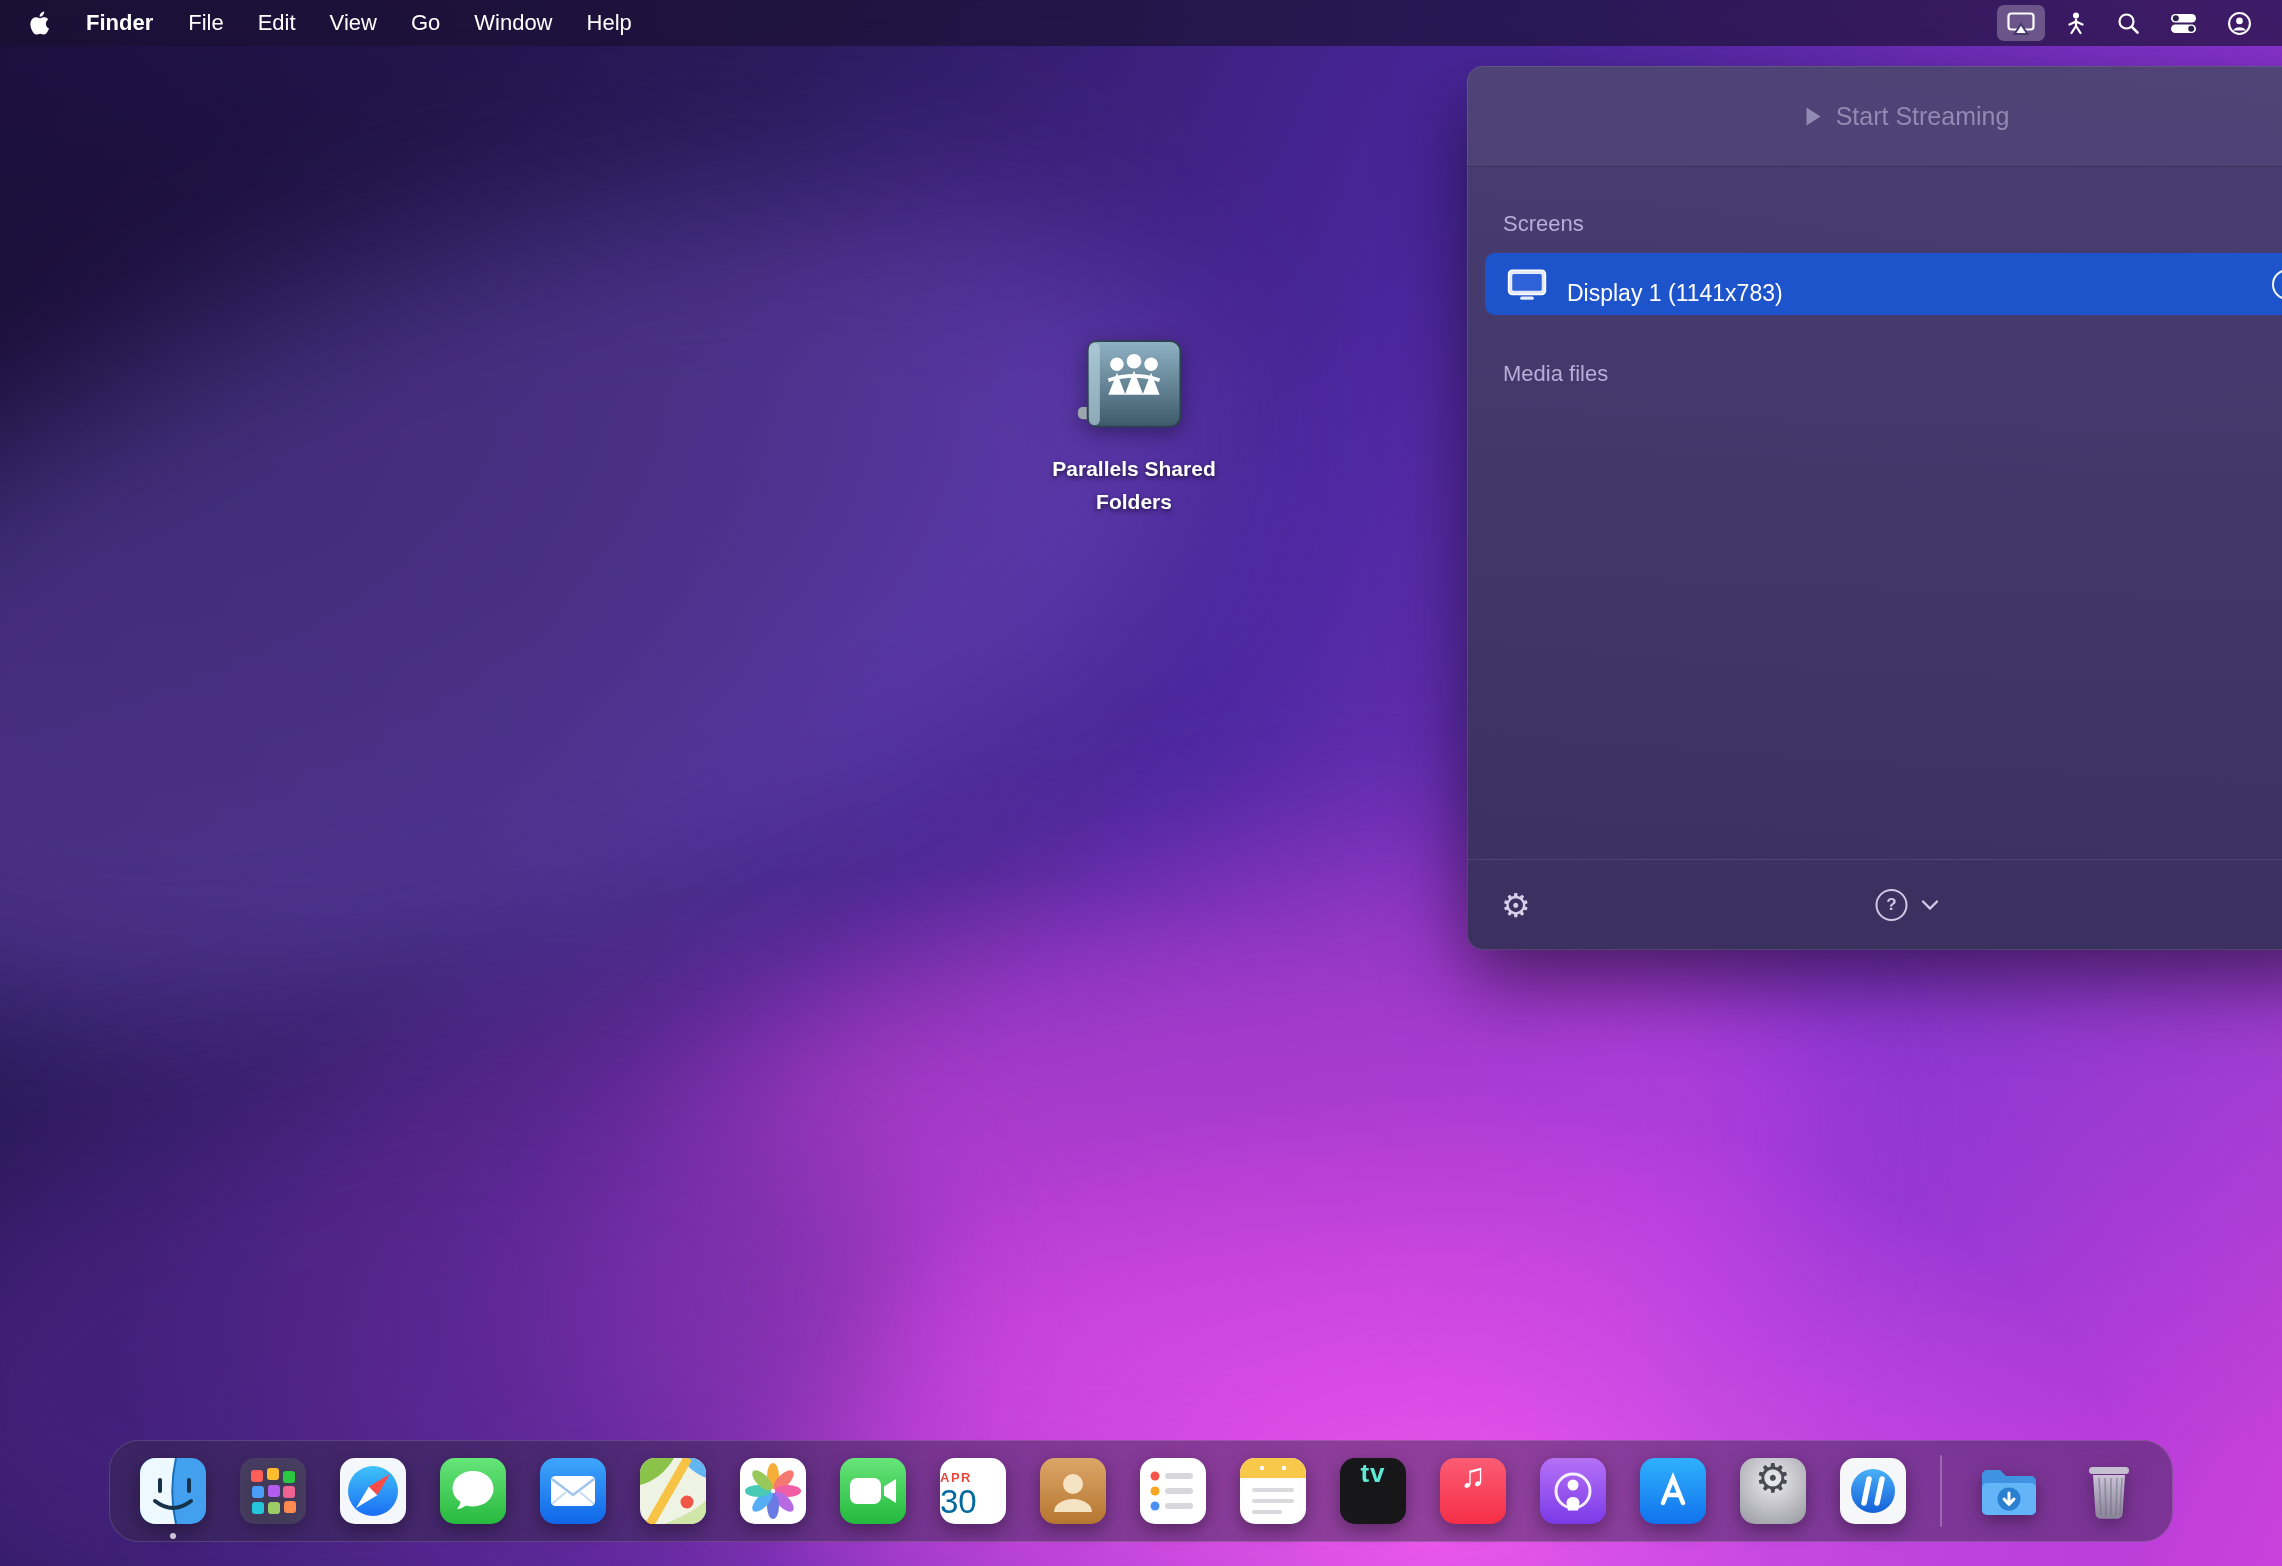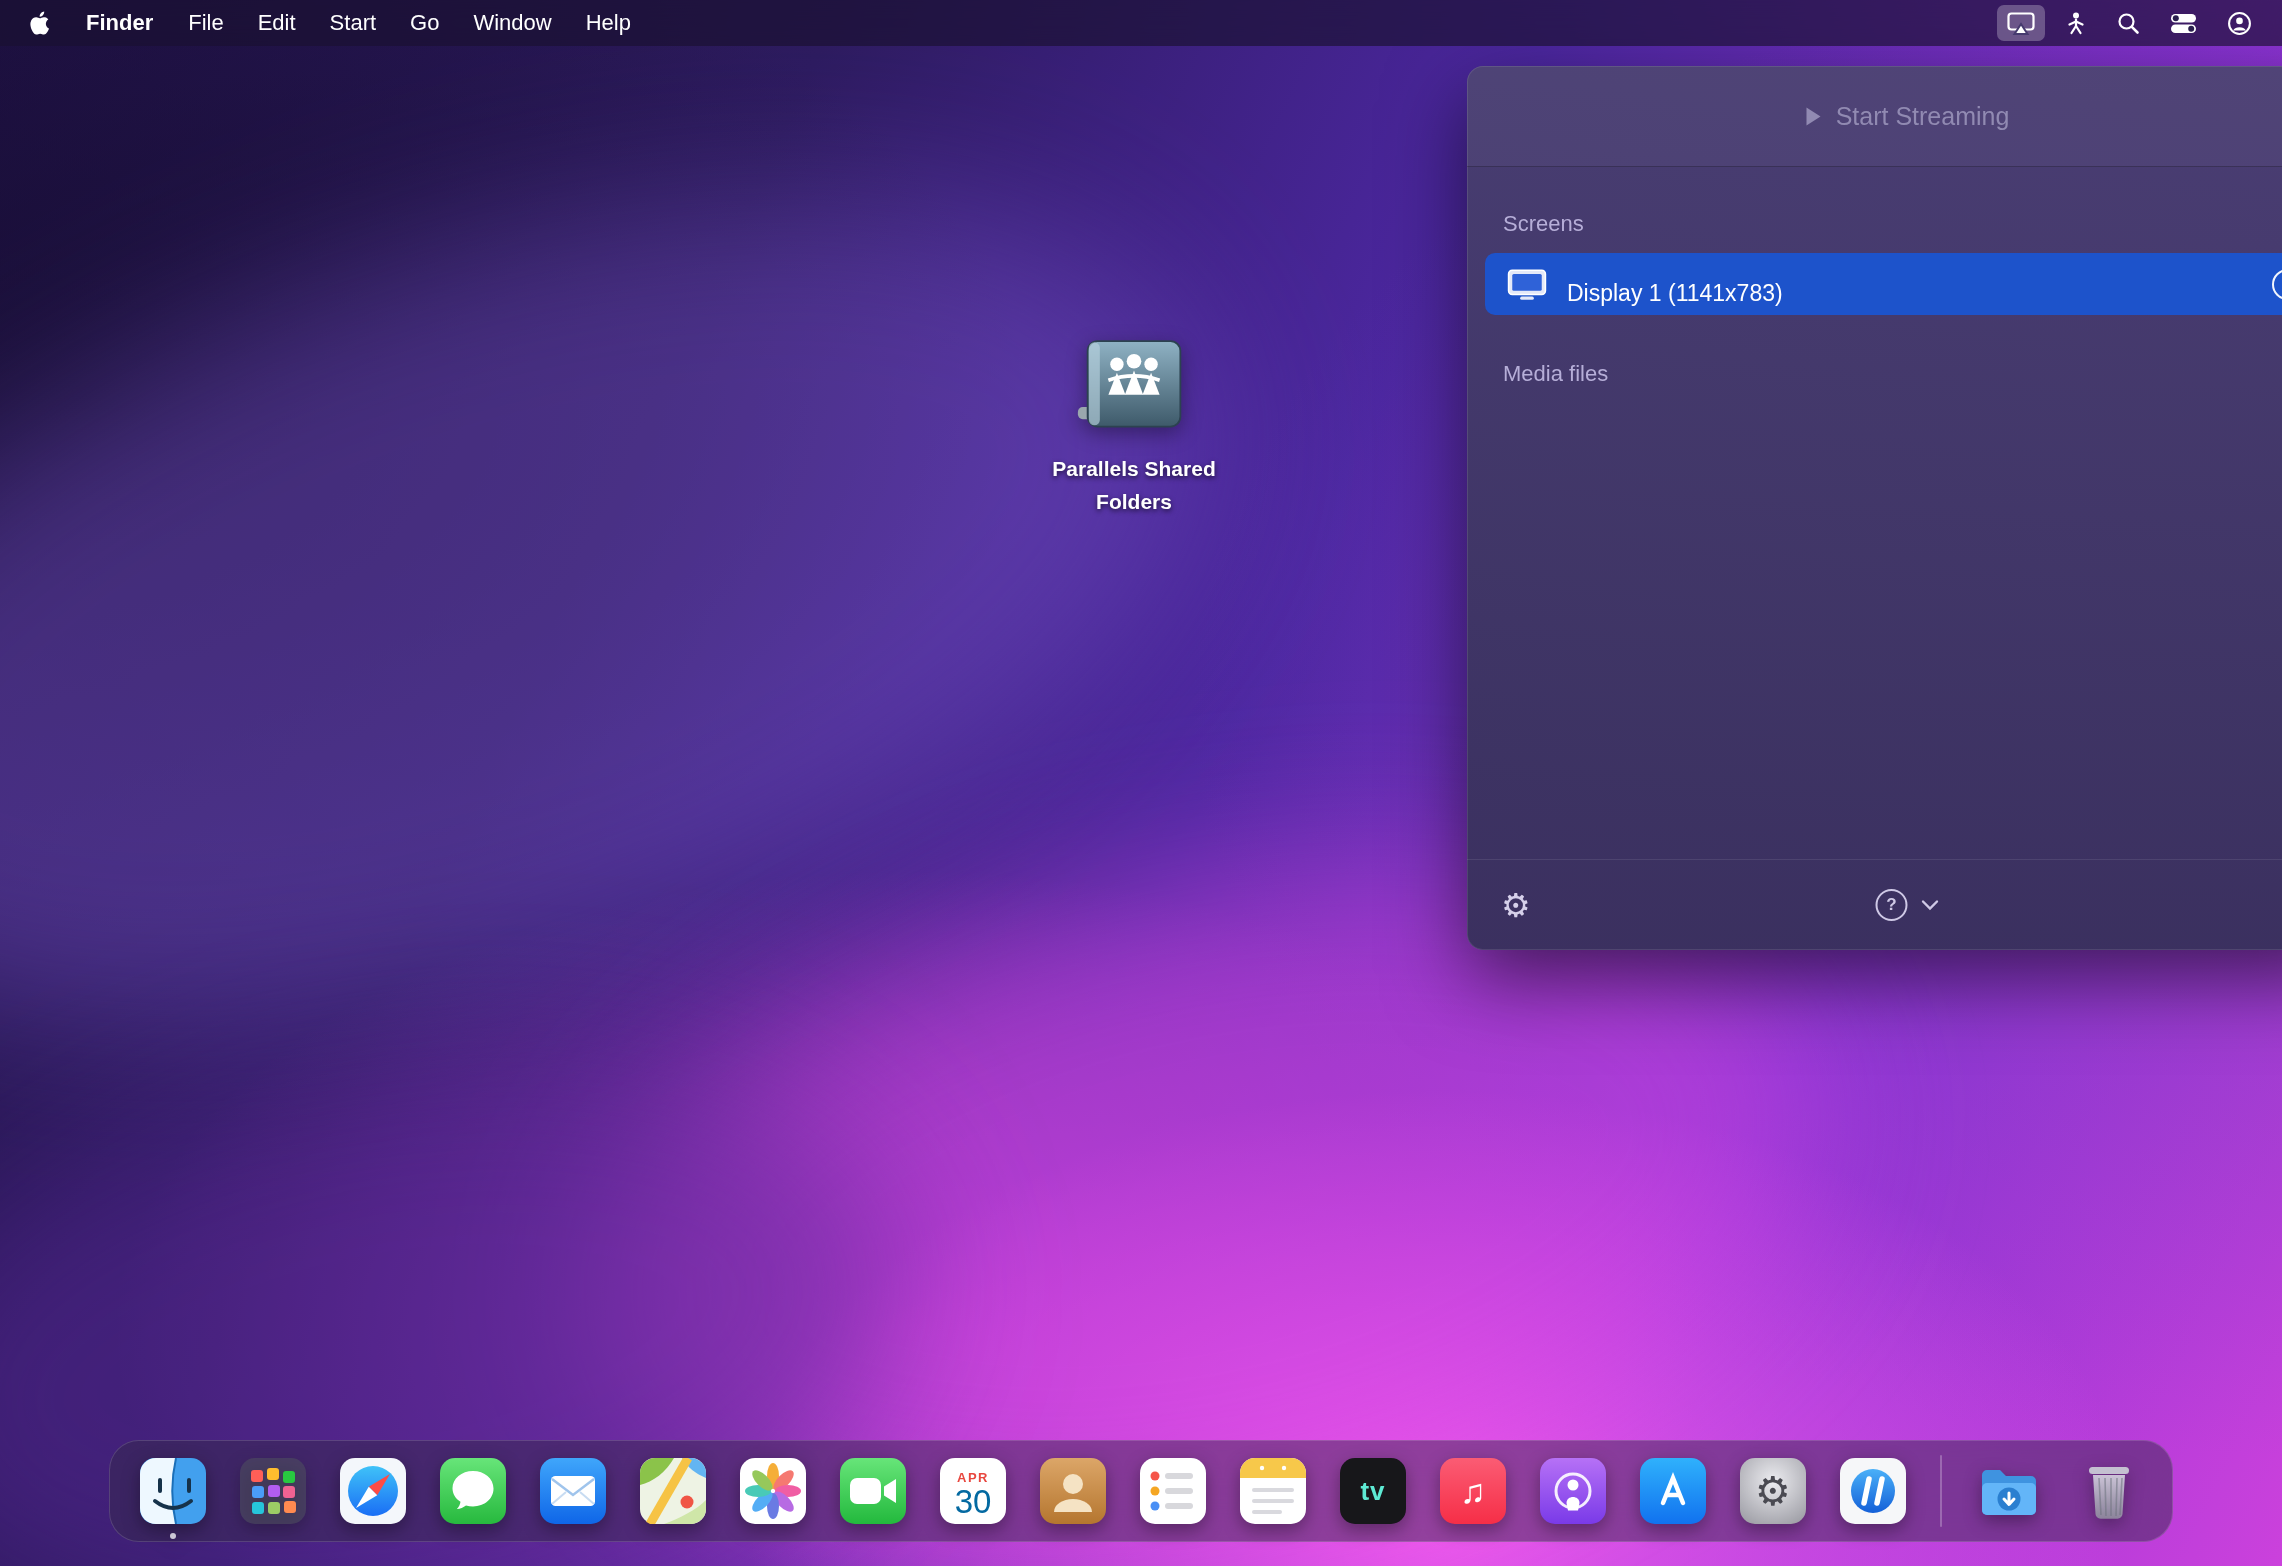--- a/index.html
+++ b/index.html
@@ -64,21 +64,21 @@
   .help-circle{width:28px;height:28px;border:2.5px solid #cfc9e6;border-radius:50%;
     display:flex;align-items:center;justify-content:center;font-size:17px;font-weight:bold;color:#cfc9e6;}
   .footer-plus{margin-left:auto;font-size:44px;font-weight:300;color:#d6d0ea;line-height:1;}
 
   
   .dock{position:absolute;left:50%;bottom:24px;transform:translateX(-50%);height:100px;
     display:flex;align-items:center;gap:34px;padding:0 30px;border-radius:30px;
     background:rgba(52,42,74,0.48);border:1px solid rgba(255,255,255,0.14);
     backdrop-filter:blur(30px);z-index:25;}
   .di{width:66px;height:66px;border-radius:15px;flex:none;position:relative;
-    display:flex;align-items:center;justify-content:center;
+    display:flex;justify-content:center;
     filter:drop-shadow(0 6px 9px rgba(0,0,0,0.35));}
   .di svg{display:block;}
   .dock-sep{width:2px;height:72px;background:rgba(255,255,255,0.25);flex:none;border-radius:1px;}
   .running-dot{position:absolute;left:50%;bottom:-15px;transform:translateX(-50%);
     width:6px;height:6px;border-radius:50%;background:rgba(255,255,255,0.75);}
 
   .di.messages{background:linear-gradient(180deg,#67e579,#27b93e);}
   .di.mail{background:linear-gradient(180deg,#3fa6fb,#0f66e8);}
   .di.facetime{background:linear-gradient(180deg,#67e579,#23b93d);}
   .di.music{background:linear-gradient(180deg,#fb5c74,#f62e47);}
@@ -114,21 +114,21 @@
         <svg width="22" height="26" viewBox="0 0 18 22">
           <g fill="#fff">
             <path d="M13.1 11.6c0-2.4 2-3.5 2.1-3.6-1.1-1.7-2.9-1.9-3.5-1.9-1.5-.2-2.9.9-3.7.9-.8 0-1.9-.9-3.2-.8-1.6 0-3.1 1-4 2.4-1.7 3-.4 7.4 1.2 9.8.8 1.2 1.8 2.5 3.1 2.4 1.2 0 1.7-.8 3.2-.8s1.9.8 3.2.8c1.3 0 2.2-1.2 3-2.4.9-1.4 1.3-2.7 1.3-2.8-.1 0-2.6-1-2.7-4z"></path>
             <path d="M10.7 4.3c.7-.8 1.1-2 1-3.1-1 0-2.1.7-2.8 1.5-.6.7-1.2 1.9-1 3 1.1.1 2.2-.6 2.8-1.4z"></path>
           </g>
         </svg>
       </div>
       <div class="menu-item app-name">Finder</div>
       <div class="menu-item">File</div>
       <div class="menu-item">Edit</div>
-      <div class="menu-item">Start</div>
+      <div class="menu-item">View</div>
       <div class="menu-item">Go</div>
       <div class="menu-item">Window</div>
       <div class="menu-item">Help</div>
     </div>
     <div class="menubar-right">
       <div class="status-item active">
         <svg width="28" height="23" viewBox="0 0 28 23">
           <rect x="1.5" y="1.5" width="25" height="16" rx="3" fill="none" stroke="#fff" stroke-width="2.2"></rect>
           <path d="M14 12 L20.5 22 H7.5 Z" fill="#fff" stroke="rgba(70,58,110,1)" stroke-width="2"></path>
         </svg>

